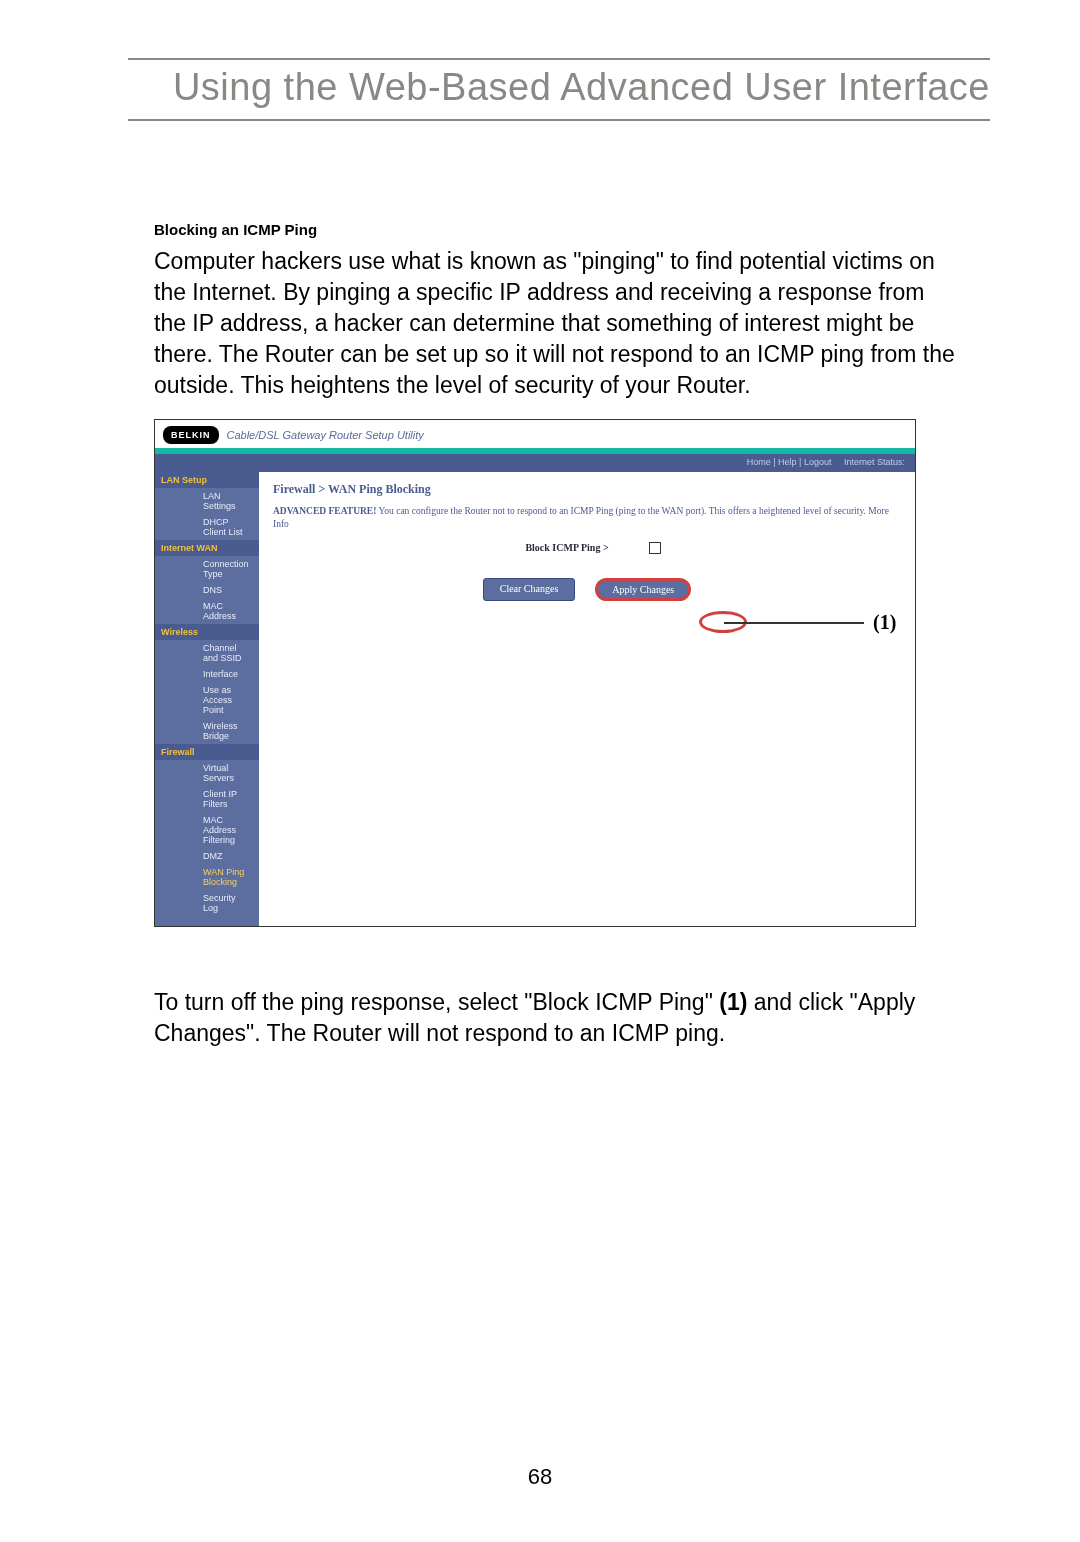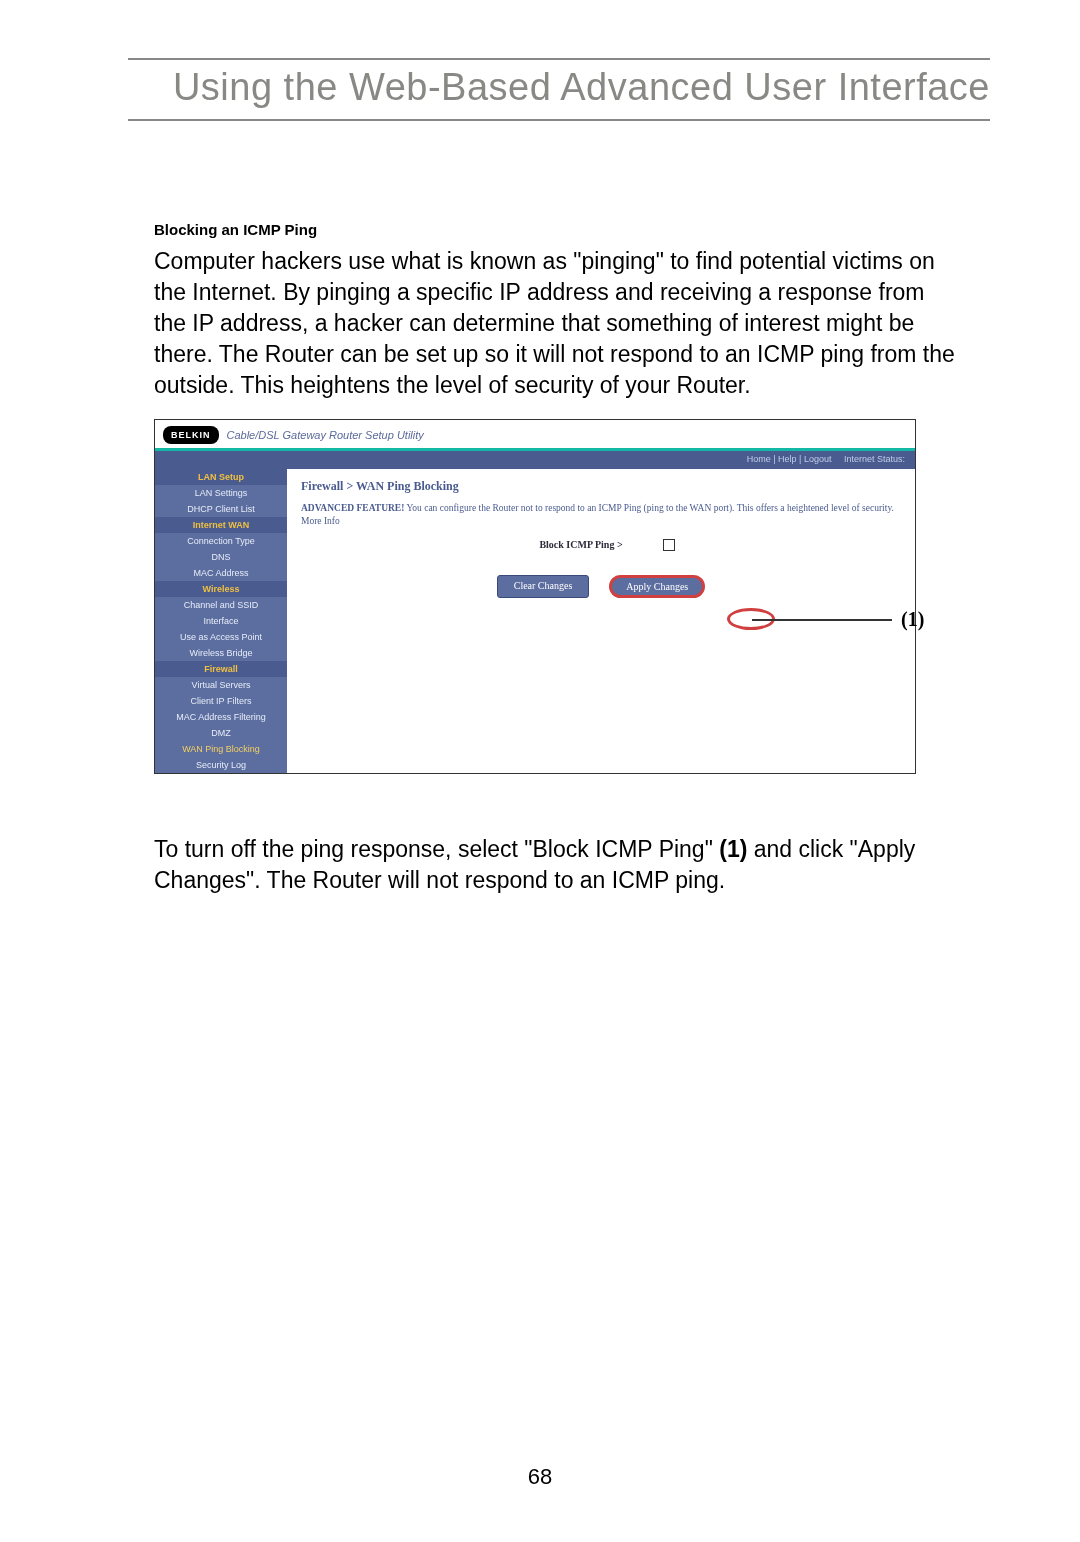--- a/index.html
+++ b/index.html
@@ -46,21 +46,21 @@
     width: 762px;
     border: 1px solid #333;
     background: #fff;
     position: relative;
   }
   .ui-header {
     background: #fff;
     padding: 6px 8px 4px 8px;
     display: flex;
     align-items: center;
-    border-bottom: 3px solid #14b8a6;
+    border-bottom: 6px solid #14b8a6;
   }
   .logo {
     background: #000;
     color: #fff;
     font-size: 9px;
     font-weight: bold;
     padding: 4px 8px;
     border-radius: 8px;
     letter-spacing: 1px;
   }
@@ -76,37 +76,38 @@
     font-size: 9px;
     padding: 3px 10px 5px 10px;
     text-align: right;
   }
   .ui-topbar span { margin-left: 10px; }
   .ui-body {
     display: flex;
     min-height: 300px;
   }
   .sidebar {
-    width: 132px;
+    width: 104px;
     background: #5c6d9f;
     font-size: 9px;
     color: #dbe3f5;
-    text-align: center;
+    padding-bottom: 10px;
   }
   .sb-section-head {
     background: #4a5b8f;
     color: #f0c040;
     padding: 3px 6px;
     font-weight: bold;
     font-size: 9px;
   }
   .sb-item {
     padding: 3px 6px;
     color: #e6ecf9;
     cursor: pointer;
+    margin-left: 42px;
   }
   .sb-item.active {
     color: #f5d060;
   }
   .main-panel {
     flex: 1;
     background: #fff;
     padding: 10px 14px 30px 14px;
     position: relative;
     font-family: Liberation Serif, serif;

